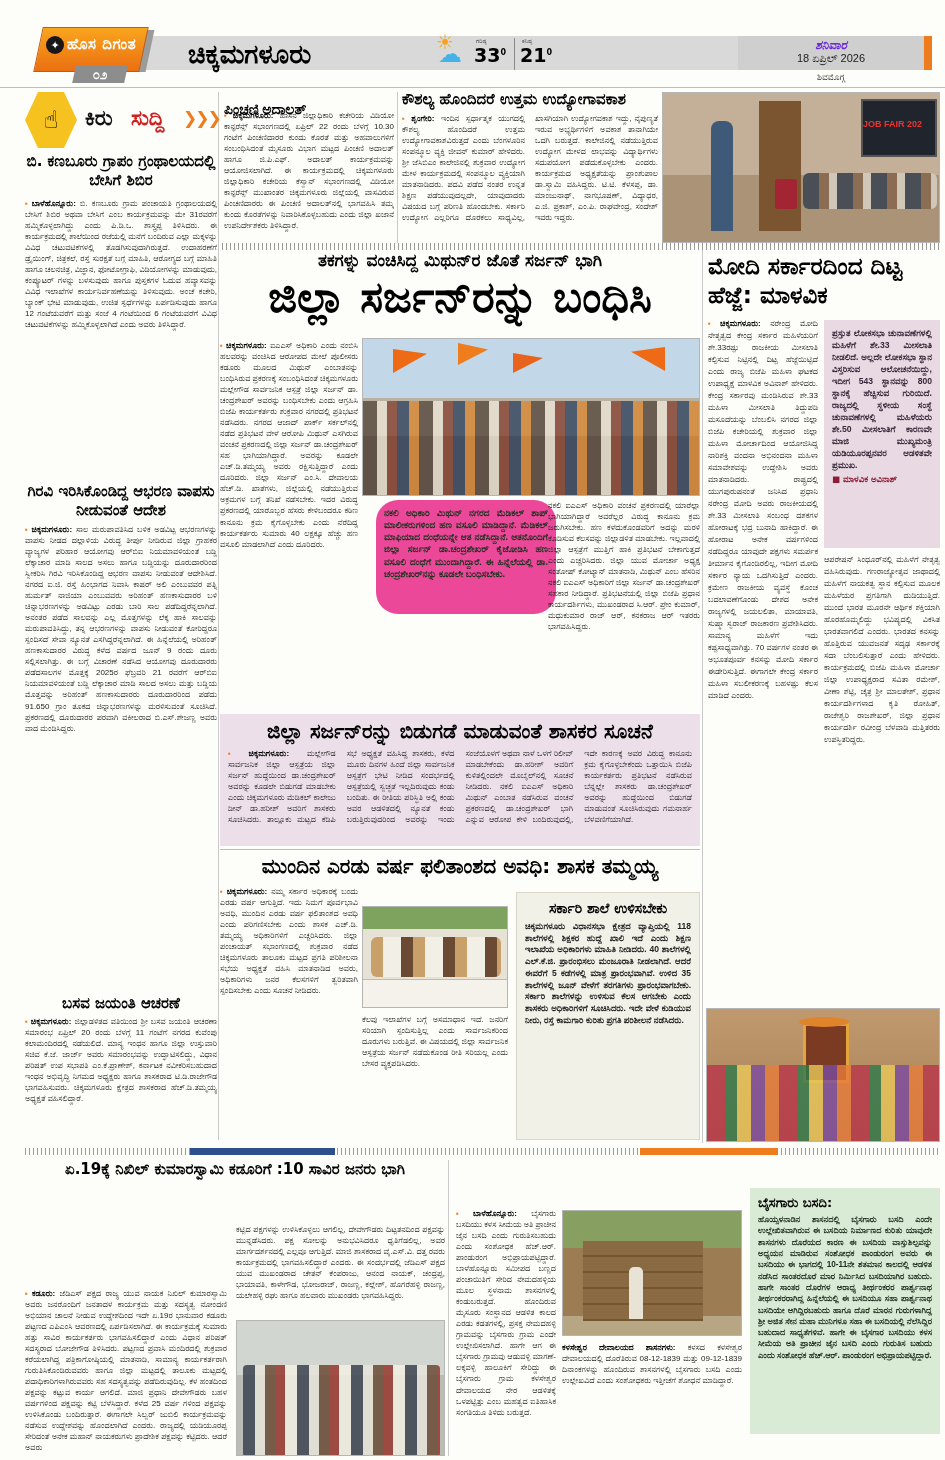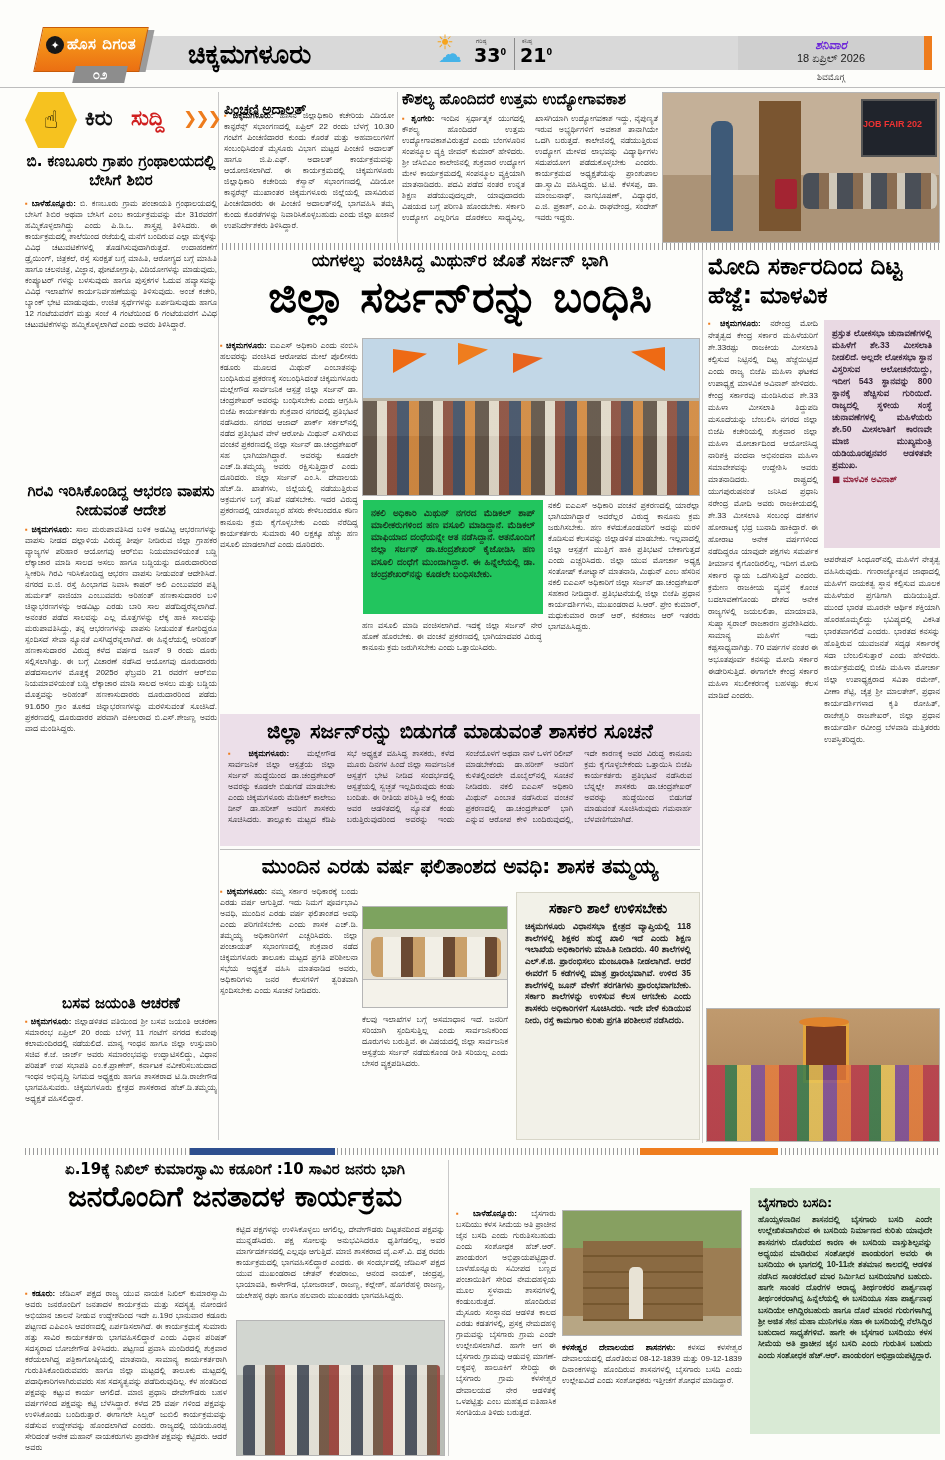--- a/index.html
+++ b/index.html
@@ -93,39 +93,38 @@
     <span class="bullet">▪</span><b>ಶೃಂಗೇರಿ:</b> <span>ಇಂದಿನ ಸ್ಪರ್ಧಾತ್ಮಕ ಯುಗದಲ್ಲಿ ಕೌಶಲ್ಯ ಹೊಂದಿದರೆ ಉತ್ತಮ ಉದ್ಯೋಗಾವಕಾಶವಿರುತ್ತದೆ ಎಂದು ಬೆಂಗಳೂರಿನ ಸಂಪನ್ಮೂಲ ವ್ಯಕ್ತಿ ಜೀವನ್ ಕುಮಾರ್ ಹೇಳಿದರು. ಶ್ರೀ ಜೆಸಿಬಿಎಂ ಕಾಲೇಜಿನಲ್ಲಿ ಶುಕ್ರವಾರ ಉದ್ಯೋಗ ಮೇಳ ಕಾರ್ಯಕ್ರಮದಲ್ಲಿ ಸಂಪನ್ಮೂಲ ವ್ಯಕ್ತಿಯಾಗಿ ಮಾತನಾಡಿದರು. ಪದವಿ ಪಡೆದ ನಂತರ ಉನ್ನತ ಶಿಕ್ಷಣ ಪಡೆಯುವುದಲ್ಲದೇ, ಯಾವುದಾದರು ವಿಷಯದ ಬಗ್ಗೆ ಪರಿಣತಿ ಹೊಂದಬೇಕು. ಸರ್ಕಾರಿ ಉದ್ಯೋಗ ಎಲ್ಲರಿಗೂ ದೊರಕಲು ಸಾಧ್ಯವಿಲ್ಲ, ಖಾಸಗಿಯಾಗಿ ಉದ್ಯೋಗವಕಾಶ ಇದ್ದು, ನೈಪುಣ್ಯತೆ ಇರುವ ಅಭ್ಯರ್ಥಿಗಳಿಗೆ ಅವಕಾಶ ತಾನಾಗಿಯೇ ಒದಗಿ ಬರುತ್ತದೆ. ಕಾಲೇಜಿನಲ್ಲಿ ನಡೆಯುತ್ತಿರುವ ಉದ್ಯೋಗ ಮೇಳದ ಲಾಭವನ್ನು ವಿದ್ಯಾರ್ಥಿಗಳು ಸದುಪಯೋಗ ಪಡೆದುಕೊಳ್ಳಬೇಕು ಎಂದರು. ಕಾರ್ಯಕ್ರಮದ ಅಧ್ಯಕ್ಷತೆಯನ್ನು ಪ್ರಾಂಶುಪಾಲ ಡಾ.ಸ್ವಾಮಿ ವಹಿಸಿದ್ದರು. ಟಿ.ಟಿ. ಕೆಳಸಪ್ಪ, ಡಾ. ಮಾಂಜುನಾಥ್, ನಾಗಭೂಷಣ್, ವಿದ್ಯಾಧರ, ಎ.ಜಿ. ಪ್ರಕಾಶ್, ಎಂ.ಪಿ. ರಾಘವೇಂದ್ರ, ಸಂದೇಶ್ ಇವರು ಇದ್ದರು.</span>
   </div>
   <div class="abs ph" style="left:662px;top:92px;width:278px;height:151px;background:linear-gradient(#c4b098 0 55%,#ab9377 55% 100%);">
     <div class="abs" style="left:96px;top:8px;width:42px;height:130px;background:#7a5530;"></div>
     <div class="abs" style="left:198px;top:6px;width:76px;height:58px;background:#20242c;border:2px solid #555;color:#e33;font-weight:bold;font-size:9px;padding-top:18px;box-sizing:border-box;">JOB FAIR 202</div>
     <div class="abs" style="left:48px;top:28px;width:22px;height:110px;background:#3e5a78;border-radius:8px 8px 0 0;"></div>
     <div class="abs" style="left:140px;top:80px;width:134px;height:36px;background:repeating-linear-gradient(90deg,#4a4f57 0 16px,#8a6d52 16px 26px,#cfc7b8 26px 34px);border-radius:6px;"></div>
     <div class="abs" style="left:112px;top:86px;width:22px;height:30px;background:#a32432;border-radius:3px;"></div>
   </div>
 
-  <div class="abs hl c" style="left:220px;top:250px;width:480px;font-size:17px;">ಯಗಳಲ್ನು ವಂಚಿಸಿದ್ದ ಮಿಥುನ್‌ರ ಜೊತೆ ಸರ್ಜನ್ ಭಾಗಿ</div>
+  <div class="abs hl c" style="left:220px;top:250px;width:480px;font-size:17px;">ತಕಗಳ್ನು ವಂಚಿಸಿದ್ದ ಮಿಥುನ್‌ರ ಜೊತೆ ಸರ್ಜನ್ ಭಾಗಿ</div>
   <div class="abs hl c" style="left:220px;top:272px;width:480px;font-size:43px;line-height:1.2;">ಜಿಲ್ಲಾ ಸರ್ಜನ್‌ರನ್ನು ಬಂಧಿಸಿ</div>
 
   <div class="abs bt" style="left:220px;top:340px;width:138px;height:370px;">
     <span class="bullet">▪</span><b>ಚಿಕ್ಕಮಗಳೂರು:</b> <span>ಐಎಎಸ್ ಅಧಿಕಾರಿ ಎಂದು ನಂಬಿಸಿ ಹಲವರನ್ನು ವಂಚಿಸಿದ ಆರೋಪದ ಮೇಲೆ ಪೊಲೀಸರು ಕಡೂರು ಮೂಲದ ಮಿಥುನ್ ಎಂಬಾತನನ್ನು ಬಂಧಿಸಿರುವ ಪ್ರಕರಣಕ್ಕೆ ಸಂಬಂಧಿಸಿದಂತೆ ಚಿಕ್ಕಮಗಳೂರು ಮಲ್ಲೇಗೌಡ ಸಾರ್ವಜನಿಕ ಆಸ್ಪತ್ರೆ ಜಿಲ್ಲಾ ಸರ್ಜನ್ ಡಾ. ಚಂದ್ರಶೇಖರ್ ಅವರನ್ನು ಬಂಧಿಸಬೇಕು ಎಂದು ಆಗ್ರಹಿಸಿ ಬಿಜೆಪಿ ಕಾರ್ಯಕರ್ತರು ಶುಕ್ರವಾರ ನಗರದಲ್ಲಿ ಪ್ರತಿಭಟನೆ ನಡೆಸಿದರು. ನಗರದ ಆಜಾದ್ ಪಾರ್ಕ್ ಸರ್ಕಲ್‌ನಲ್ಲಿ ನಡೆದ ಪ್ರತಿಭಟನೆ ವೇಳೆ ಆರೋಪಿ ಮಿಥುನ್ ಎಸಗಿರುವ ವಂಚನೆ ಪ್ರಕರಣದಲ್ಲಿ ಜಿಲ್ಲಾ ಸರ್ಜನ್ ಡಾ.ಚಂದ್ರಶೇಖರ್ ಸಹ ಭಾಗಿಯಾಗಿದ್ದಾರೆ. ಅವರನ್ನು ಕೂಡಲೇ ಎಚ್.ಡಿ.ತಮ್ಮಯ್ಯ ಅವರು ರಕ್ಷಿಸುತ್ತಿದ್ದಾರೆ ಎಂದು ದೂರಿದರು. ಜಿಲ್ಲಾ ಸರ್ಜನ್ ಎಂ.ಸಿ. ದೇವಾಲಯ ಹೆಚ್.ಡಿ. ಖಾತೆಗಳು, ಜಿಲ್ಲೆಯಲ್ಲಿ ನಡೆಯುತ್ತಿರುವ ಅಕ್ರಮಗಳ ಬಗ್ಗೆ ತನಿಖೆ ನಡೆಸಬೇಕು. ಇದರ ವಿರುದ್ಧ ಪ್ರಕರಣದಲ್ಲಿ ಯಾರೊಬ್ಬರ ಹೆಸರು ಕೇಳಿಬಂದರೂ ಕಠಿಣ ಕಾನೂನು ಕ್ರಮ ಕೈಗೊಳ್ಳಬೇಕು ಎಂದು ನೆರೆದಿದ್ದ ಕಾರ್ಯಕರ್ತರು ಸುಮಾರು 40 ಲಕ್ಷಕ್ಕೂ ಹೆಚ್ಚು ಹಣ ವಸೂಲಿ ಮಾಡಲಾಗಿದೆ ಎಂದು ದೂರಿದರು.</span>
   </div>
 
   <div class="abs ph" style="left:362px;top:338px;width:338px;height:158px;background:linear-gradient(#c2d7e7 0 38%,#b9b2a2 38% 62%,#776757 62% 100%);">
     <div class="abs" style="left:30px;top:10px;width:34px;height:24px;background:#ee6a14;clip-path:polygon(0 0,100% 20%,0 100%);"></div>
     <div class="abs" style="left:95px;top:4px;width:30px;height:22px;background:#ef7d1e;clip-path:polygon(0 0,100% 30%,0 100%);"></div>
     <div class="abs" style="left:150px;top:14px;width:30px;height:20px;background:#e8641e;clip-path:polygon(0 0,100% 25%,0 100%);"></div>
     <div class="abs" style="left:268px;top:8px;width:34px;height:24px;background:#ee6a14;clip-path:polygon(100% 0,0 20%,100% 100%);"></div>
     <div class="abs" style="left:0;top:62px;width:338px;height:96px;background:repeating-linear-gradient(90deg,#5c4f43 0 14px,#e9e2d2 14px 24px,#8a4a3a 24px 34px,#3a4c66 34px 46px,#d88a3c 46px 56px);opacity:.85;"></div>
   </div>
 
-  <div class="abs box" style="left:363px;top:500px;width:180px;height:114px;background:#22c55e;">
+  <div class="abs box" style="left:376px;top:500px;width:180px;height:114px;background:#ec4899;border-radius:22px;">
     <div class="bt" style="font-size:9px;font-weight:bold;color:#17331c;line-height:1.35;">ನಕಲಿ ಅಧಿಕಾರಿ ಮಿಥುನ್ ನಗರದ ಮೆಡಿಕಲ್ ಶಾಪ್ ಮಾಲೀಕರುಗಳಿಂದ ಹಣ ವಸೂಲಿ ಮಾಡಿದ್ದಾನೆ. ಮೆಡಿಕಲ್ ಮಾಫಿಯಾದ ದಂಧೆಯನ್ನೇ ಆತ ನಡೆಸಿದ್ದಾನೆ. ಆತನೊಂದಿಗೆ ಜಿಲ್ಲಾ ಸರ್ಜನ್ ಡಾ.ಚಂದ್ರಶೇಖರ್ ಕೈಜೋಡಿಸಿ ಹಣ ವಸೂಲಿ ದಂಧೆಗೆ ಮುಂದಾಗಿದ್ದಾರೆ. ಈ ಹಿನ್ನೆಲೆಯಲ್ಲಿ ಡಾ. ಚಂದ್ರಶೇಖರ್‌ನನ್ನು ಕೂಡಲೇ ಬಂಧಿಸಬೇಕು.</div>
   </div>
-  <div class="abs bt" style="left:362px;top:620px;width:180px;height:90px;">ಹಣ ವಸೂಲಿ ಮಾಡಿ ವಂಚಿಸಲಾಗಿದೆ. ಇದಕ್ಕೆ ಜಿಲ್ಲಾ ಸರ್ಜನ್ ನೇರ ಹೊಣೆ ಹೊರಬೇಕು. ಈ ವಂಚನೆ ಪ್ರಕರಣದಲ್ಲಿ ಭಾಗಿಯಾದವರ ವಿರುದ್ಧ ಕಾನೂನು ಕ್ರಮ ಜರುಗಿಸಬೇಕು ಎಂದು ಒತ್ತಾಯಿಸಿದರು.</div>
   <div class="abs bt" style="left:548px;top:500px;width:152px;height:210px;">ನಕಲಿ ಐಎಎಸ್ ಅಧಿಕಾರಿ ವಂಚನೆ ಪ್ರಕರಣದಲ್ಲಿ ಯಾರೆಲ್ಲಾ ಭಾಗಿಯಾಗಿದ್ದಾರೆ ಅವರೆಲ್ಲರ ವಿರುದ್ಧ ಕಾನೂನು ಕ್ರಮ ಜರುಗಿಸಬೇಕು. ಹಣ ಕಳೆದುಕೊಂಡವರಿಗೆ ಅದನ್ನು ಮರಳಿ ಕೊಡಿಸುವ ಕೆಲಸವನ್ನು ಜಿಲ್ಲಾಡಳಿತ ಮಾಡಬೇಕು. ಇಲ್ಲವಾದಲ್ಲಿ ಜಿಲ್ಲಾ ಆಸ್ಪತ್ರೆಗೆ ಮುತ್ತಿಗೆ ಹಾಕಿ ಪ್ರತಿಭಟನೆ ಬೇಕಾಗುತ್ತದೆ ಎಂದು ಎಚ್ಚರಿಸಿದರು. ಜಿಲ್ಲಾ ಯುವ ಮೋರ್ಚಾ ಅಧ್ಯಕ್ಷ ಸಂತೋಷ್ ಕೋಟ್ಯಾನ್ ಮಾತನಾಡಿ, ಮಿಥುನ್ ಎಂಬ ಹೆಸರಿನ ನಕಲಿ ಐಎಎಸ್ ಅಧಿಕಾರಿಗೆ ಜಿಲ್ಲಾ ಸರ್ಜನ್ ಡಾ.ಚಂದ್ರಶೇಖರ್ ಸಹಕಾರ ನೀಡಿದ್ದಾರೆ. ಪ್ರತಿಭಟನೆಯಲ್ಲಿ ಜಿಲ್ಲಾ ಬಿಜೆಪಿ ಪ್ರಧಾನ ಕಾರ್ಯದರ್ಶಿಗಳು, ಮುಖಂಡರಾದ ಸಿ.ಆರ್. ಪ್ರೇಂ ಕುಮಾರ್, ಮಧುಕುಮಾರ ರಾಜ್ ಆರ್, ಕನಕರಾಜ ಆರ್ ಇತರರು ಭಾಗವಹಿಸಿದ್ದರು.</div>
 
   <div class="abs" style="left:220px;top:714px;width:480px;height:132px;background:#ecdfe9;">
     <div class="hl c" style="font-size:20px;padding-top:5px;">ಜಿಲ್ಲಾ ಸರ್ಜನ್‌ರನ್ನು ಬಿಡುಗಡೆ ಮಾಡುವಂತೆ ಶಾಸಕರ ಸೂಚನೆ</div>
     <div class="bt cols4" style="margin:5px 8px 0 8px;height:95px;">
       <span class="bullet">▪</span><b>ಚಿಕ್ಕಮಗಳೂರು:</b> <span>ಮಲ್ಲೇಗೌಡ ಸಾರ್ವಜನಿಕ ಜಿಲ್ಲಾ ಆಸ್ಪತ್ರೆಯ ಜಿಲ್ಲಾ ಸರ್ಜನ್ ಹುದ್ದೆಯಿಂದ ಡಾ.ಚಂದ್ರಶೇಖರ್ ಅವರನ್ನು ಕೂಡಲೇ ಬಿಡುಗಡೆ ಮಾಡಬೇಕು ಎಂದು ಚಿಕ್ಕಮಗಳೂರು ಮೆಡಿಕಲ್ ಕಾಲೇಜು ಡೀನ್ ಡಾ.ಹರೀಶ್ ಅವರಿಗೆ ಶಾಸಕರು ಸೂಚಿಸಿದರು. ತಾಲ್ಲೂಕು ಮಟ್ಟದ ಕೆಡಿಪಿ ಸಭೆ ಅಧ್ಯಕ್ಷತೆ ವಹಿಸಿದ್ದ ಶಾಸಕರು, ಕಳೆದ ಮೂರು ದಿನಗಳ ಹಿಂದೆ ಜಿಲ್ಲಾ ಸಾರ್ವಜನಿಕ ಆಸ್ಪತ್ರೆಗೆ ಭೇಟಿ ನೀಡಿದ ಸಂದರ್ಭದಲ್ಲಿ ಆಸ್ಪತ್ರೆಯಲ್ಲಿ ಸ್ವಚ್ಛತೆ ಇಲ್ಲದಿರುವುದು ಕಂಡು ಬಂದಿತು. ಈ ರೀತಿಯ ಪರಿಸ್ಥಿತಿ ಅಲ್ಲಿ ಕಂಡು ಅವರ ಆಡಳಿತದಲ್ಲಿ ನ್ಯೂನತೆ ಕಂಡು ಬರುತ್ತಿರುವುದರಿಂದ ಅವರನ್ನು ಇಂದು ಸಂಜೆಯೊಳಗೆ ಅಥವಾ ನಾಳೆ ಒಳಗೆ ರಿಲೀವ್ ಮಾಡಬೇಕೆಂದು ಡಾ.ಹರೀಶ್ ಅವರಿಗೆ ಕುಳಿತಲ್ಲಿಂದಲೇ ಮೊಬೈಲ್‌ನಲ್ಲಿ ಸೂಚನೆ ನೀಡಿದರು. ನಕಲಿ ಐಎಎಸ್ ಅಧಿಕಾರಿ ಮಿಥುನ್ ಎಂಬಾತ ನಡೆಸಿರುವ ವಂಚನೆ ಪ್ರಕರಣದಲ್ಲಿ ಡಾ.ಚಂದ್ರಶೇಖರ್ ಭಾಗಿ ಎನ್ನುವ ಆರೋಪ ಕೇಳಿ ಬಂದಿರುವುದಲ್ಲಿ, ಇದೇ ಕಾರಣಕ್ಕೆ ಅವರ ವಿರುದ್ಧ ಕಾನೂನು ಕ್ರಮ ಕೈಗೊಳ್ಳಬೇಕೆಂದು ಒತ್ತಾಯಿಸಿ ಬಿಜೆಪಿ ಕಾರ್ಯಕರ್ತರು ಪ್ರತಿಭಟನೆ ನಡೆಸಿರುವ ಬೆನ್ನಲ್ಲೇ ಶಾಸಕರು ಡಾ.ಚಂದ್ರಶೇಖರ್ ಅವರನ್ನು ಹುದ್ದೆಯಿಂದ ಬಿಡುಗಡೆ ಮಾಡುವಂತೆ ಸೂಚಿಸಿರುವುದು ಗಮನಾರ್ಹ ಬೆಳವಣಿಗೆಯಾಗಿದೆ.</span>
     </div>
   </div>
 
   <div class="abs hr" style="left:220px;top:849px;width:480px;"></div>
@@ -161,21 +160,20 @@
     <div class="abs" style="left:92px;top:8px;width:50px;height:10px;background:#e0842c;border-radius:50%;"></div>
     <div class="abs" style="left:0;top:56px;width:234px;height:78px;background:repeating-linear-gradient(90deg,#b8354a 0 18px,#2f7a4d 18px 30px,#e9c75a 30px 44px,#7a4aa0 44px 58px,#e77c3c 58px 72px);opacity:.8;"></div>
   </div>
 
   <div class="abs tick" style="left:25px;top:1148px;width:915px;"></div>
   <div class="abs" style="left:190px;top:1148px;width:145px;height:7px;background:#2e4f8e;"></div>
   <div class="abs" style="left:640px;top:1148px;width:138px;height:7px;background:#ef7d1e;"></div>
   <div class="abs vr" style="left:448px;top:1160px;height:296px;"></div>
 
   <div class="abs hl c" style="left:25px;top:1160px;width:420px;font-size:15px;">ಏ.19ಕ್ಕೆ ನಿಖಿಲ್ ಕುಮಾರಸ್ವಾಮಿ ಕಡೂರಿಗೆ :10 ಸಾವಿರ ಜನರು ಭಾಗಿ</div>
-  <div class="abs hl c" style="left:25px;top:1180px;width:420px;font-size:28px;">ಜನರೊಂದಿಗೆ ಜನತಾದಳ ಕಾರ್ಯಕ್ರಮ</div>
   <div class="abs bt" style="left:25px;top:1288px;width:202px;height:232px;">
     <span class="bullet">▪</span><b>ಕಡೂರು:</b> <span>ಜೆಡಿಎಸ್ ಪಕ್ಷದ ರಾಜ್ಯ ಯುವ ನಾಯಕ ನಿಖಿಲ್ ಕುಮಾರಸ್ವಾಮಿ ಅವರು ಜನರೊಂದಿಗೆ ಜನತಾದಳ ಕಾರ್ಯಕ್ರಮ ಮತ್ತು ಸದಸ್ಯತ್ವ ನೋಂದಣಿ ಅಭಿಯಾನ ಚಾಲನೆ ನೀಡುವ ಉದ್ದೇಶದಿಂದ ಇದೇ ಏ.19ರ ಭಾನುವಾರ ಕಡೂರು ಪಟ್ಟಣದ ಎಪಿಎಂಸಿ ಆವರಣದಲ್ಲಿ ಏರ್ಪಡಿಸಲಾಗಿದೆ. ಈ ಕಾರ್ಯಕ್ರಮಕ್ಕೆ ಸುಮಾರು ಹತ್ತು ಸಾವಿರ ಕಾರ್ಯಕರ್ತರು ಭಾಗವಹಿಸಲಿದ್ದಾರೆ ಎಂದು ವಿಧಾನ ಪರಿಷತ್ ಸದಸ್ಯರಾದ ಬೋಜೇಗೌಡ ತಿಳಿಸಿದರು. ಪಟ್ಟಣದ ಪ್ರವಾಸಿ ಮಂದಿರದಲ್ಲಿ ಶುಕ್ರವಾರ ಕರೆಯಲಾಗಿದ್ದ ಪತ್ರಿಕಾಗೋಷ್ಠಿಯಲ್ಲಿ ಮಾತನಾಡಿ, ಸಾಮಾನ್ಯ ಕಾರ್ಯಕರ್ತರಾಗಿ ಗುರುತಿಸಿಕೊಂಡಿರುವವರು ಹಾಗೂ ಜಿಲ್ಲಾ ಮಟ್ಟದಲ್ಲಿ ತಾಲೂಕು ಮಟ್ಟದಲ್ಲಿ ಪದಾಧಿಕಾರಿಗಳಾಗಿರುವವರು ಸಹ ಸದಸ್ಯತ್ವವನ್ನು ಪಡೆದಿರುವುದಿಲ್ಲ. ಕೆಳ ಹಂತದಿಂದ ಪಕ್ಷವನ್ನು ಕಟ್ಟುವ ಕಾರ್ಯ ಆಗಲಿದೆ. ಮಾಜಿ ಪ್ರಧಾನಿ ದೇವೇಗೌಡರು ಬಹಳ ವರ್ಷಗಳಿಂದ ಪಕ್ಷವನ್ನು ಕಟ್ಟಿ ಬೆಳೆಸಿದ್ದಾರೆ. ಕಳೆದ 25 ವರ್ಷ ಗಳಿಂದ ಪಕ್ಷವನ್ನು ಉಳಿಸಿಕೊಂಡು ಬಂದಿರುತ್ತಾರೆ. ಈಗಾಗಲೇ ಸಿಲ್ವರ್ ಜುಬಿಲಿ ಕಾರ್ಯಕ್ರಮವನ್ನು ನಡೆಸುವ ಉದ್ದೇಶವನ್ನು ಹೊಂದಲಾಗಿದೆ ಎಂದರು. ರಾಜ್ಯದಲ್ಲಿ ಯಡಿಯೂರಪ್ಪ ಸೇರಿದಂತೆ ಅನೇಕ ಮಹಾನ್ ನಾಯಕರುಗಳು ಪ್ರಾದೇಶಿಕ ಪಕ್ಷವನ್ನು ಕಟ್ಟಿದರು. ಆದರೆ ಅವರು</span>
   </div>
   <div class="abs bt" style="left:236px;top:1224px;width:209px;height:92px;">ಕಟ್ಟಿದ ಪಕ್ಷಗಳನ್ನು ಉಳಿಸಿಕೊಳ್ಳಲು ಆಗಲಿಲ್ಲ, ದೇವೇಗೌಡರು ದಿಟ್ಟತನದಿಂದ ಪಕ್ಷವನ್ನು ಮುನ್ನಡೆಸಿದರು. ಪಕ್ಷ ಸೋಲನ್ನು ಅನುಭವಿಸಿದರೂ ಧೃತಿಗೆಡಲಿಲ್ಲ, ಅವರ ಮಾರ್ಗದರ್ಶನದಲ್ಲಿ ಎಲ್ಲವೂ ಆಗುತ್ತಿದೆ. ಮಾಜಿ ಶಾಸಕರಾದ ವೈ.ಎಸ್.ವಿ. ದತ್ತ ರವರು ಕಾರ್ಯಕ್ರಮದಲ್ಲಿ ಭಾಗವಹಿಸಲಿದ್ದಾರೆ ಎಂದರು. ಈ ಸಂದರ್ಭದಲ್ಲಿ ಜೆಡಿಎಸ್ ಪಕ್ಷದ ಯುವ ಮುಖಂಡರಾದ ಚೇತನ್ ಕೆಂಪರಾಜು, ಆನಂದ ನಾಯಕ್, ಚಂದ್ರಪ್ಪ, ಭಾಯಾವತಿ, ಕಾಳೇಗೌಡ, ಭೋಜರಾಜ್, ರಾಜಣ್ಣ, ಕಲ್ಲೇಶ್, ಹೊಗರೆಹಳ್ಳಿ ರಾಜಣ್ಣ, ಯಲೇಹಳ್ಳಿ ರಘು ಹಾಗೂ ಹಲವಾರು ಮುಖಂಡರು ಭಾಗವಹಿಸಿದ್ದರು.</div>
   <div class="abs ph" style="left:236px;top:1320px;width:209px;height:136px;background:linear-gradient(#d2d6d0 0 40%,#b9bdb6 40% 100%);">
     <div class="abs" style="left:6px;top:44px;width:197px;height:92px;background:repeating-linear-gradient(90deg,#3c4350 0 12px,#e8e4da 12px 22px,#6b4a36 22px 32px,#97362e 32px 42px,#f3efe4 42px 54px);opacity:.85;border-radius:4px;"></div>
   </div>
 
   <div class="abs bt" style="left:456px;top:1208px;width:100px;height:248px;">
     <span class="bullet">▪</span><b>ಬಾಳೆಹೊನ್ನೂರು:</b> <span>ಬೈಸಗಾರು ಬಸದಿಯು ಕಳಸ ಸೀಮೆಯ ಅತಿ ಪ್ರಾಚೀನ ಜೈನ ಬಸದಿ ಎಂದು ಗುರುತಿಸಬಹುದು ಎಂದು ಸಂಶೋಧಕ ಹೆಚ್.ಆರ್. ಪಾಂಡುರಂಗ ಅಭಿಪ್ರಾಯಪಟ್ಟಿದ್ದಾರೆ. ಬಾಳೆಹೊನ್ನೂರು ಸಮೀಪದ ಬಣ್ಣದ ಪಂಚಾಯಿತಿಗೆ ಸೇರಿದ ನೇಮದಹಳ್ಳಿಯ ಮೂಲ ಸ್ಥಳನಾಮ ಶಾಸನಗಳಲ್ಲಿ ಕಂಡುಬರುತ್ತದೆ. ಹೊಂದಿರುವ ಮೈಸೂರು ಸಂಸ್ಥಾನದ ಆಡಳಿತ ಕಾಲದ ಎರಡು ಕಡತಗಳಲ್ಲಿ, ಪ್ರಸಕ್ತ ನೇಮದಹಳ್ಳಿ ಗ್ರಾಮವನ್ನು ಬೈಸಗಾರು ಗ್ರಾಮ ಎಂದೇ ಉಲ್ಲೇಖಿಸಲಾಗಿದೆ. ಹಾಗೇ ಆಗ ಈ ಬೈಸಗಾರು ಗ್ರಾಮವು ಆಡುವಳ್ಳಿ ಮಾಗಣೆ-ಲಕ್ಕವಳ್ಳಿ ಹಾಲೂಕಿಗೆ ಸೇರಿದ್ದು ಈ ಬೈಸಗಾರು ಗ್ರಾಮ ಕಳಸೇಶ್ವರ ದೇವಾಲಯದ ನೇರ ಆಡಳಿತಕ್ಕೆ ಒಳಪಟ್ಟಿತ್ತು ಎಂಬ ಮಹತ್ವದ ಐತಿಹಾಸಿಕ ಸಂಗತಿಯೂ ತಿಳಿದು ಬರುತ್ತದೆ.</span>

